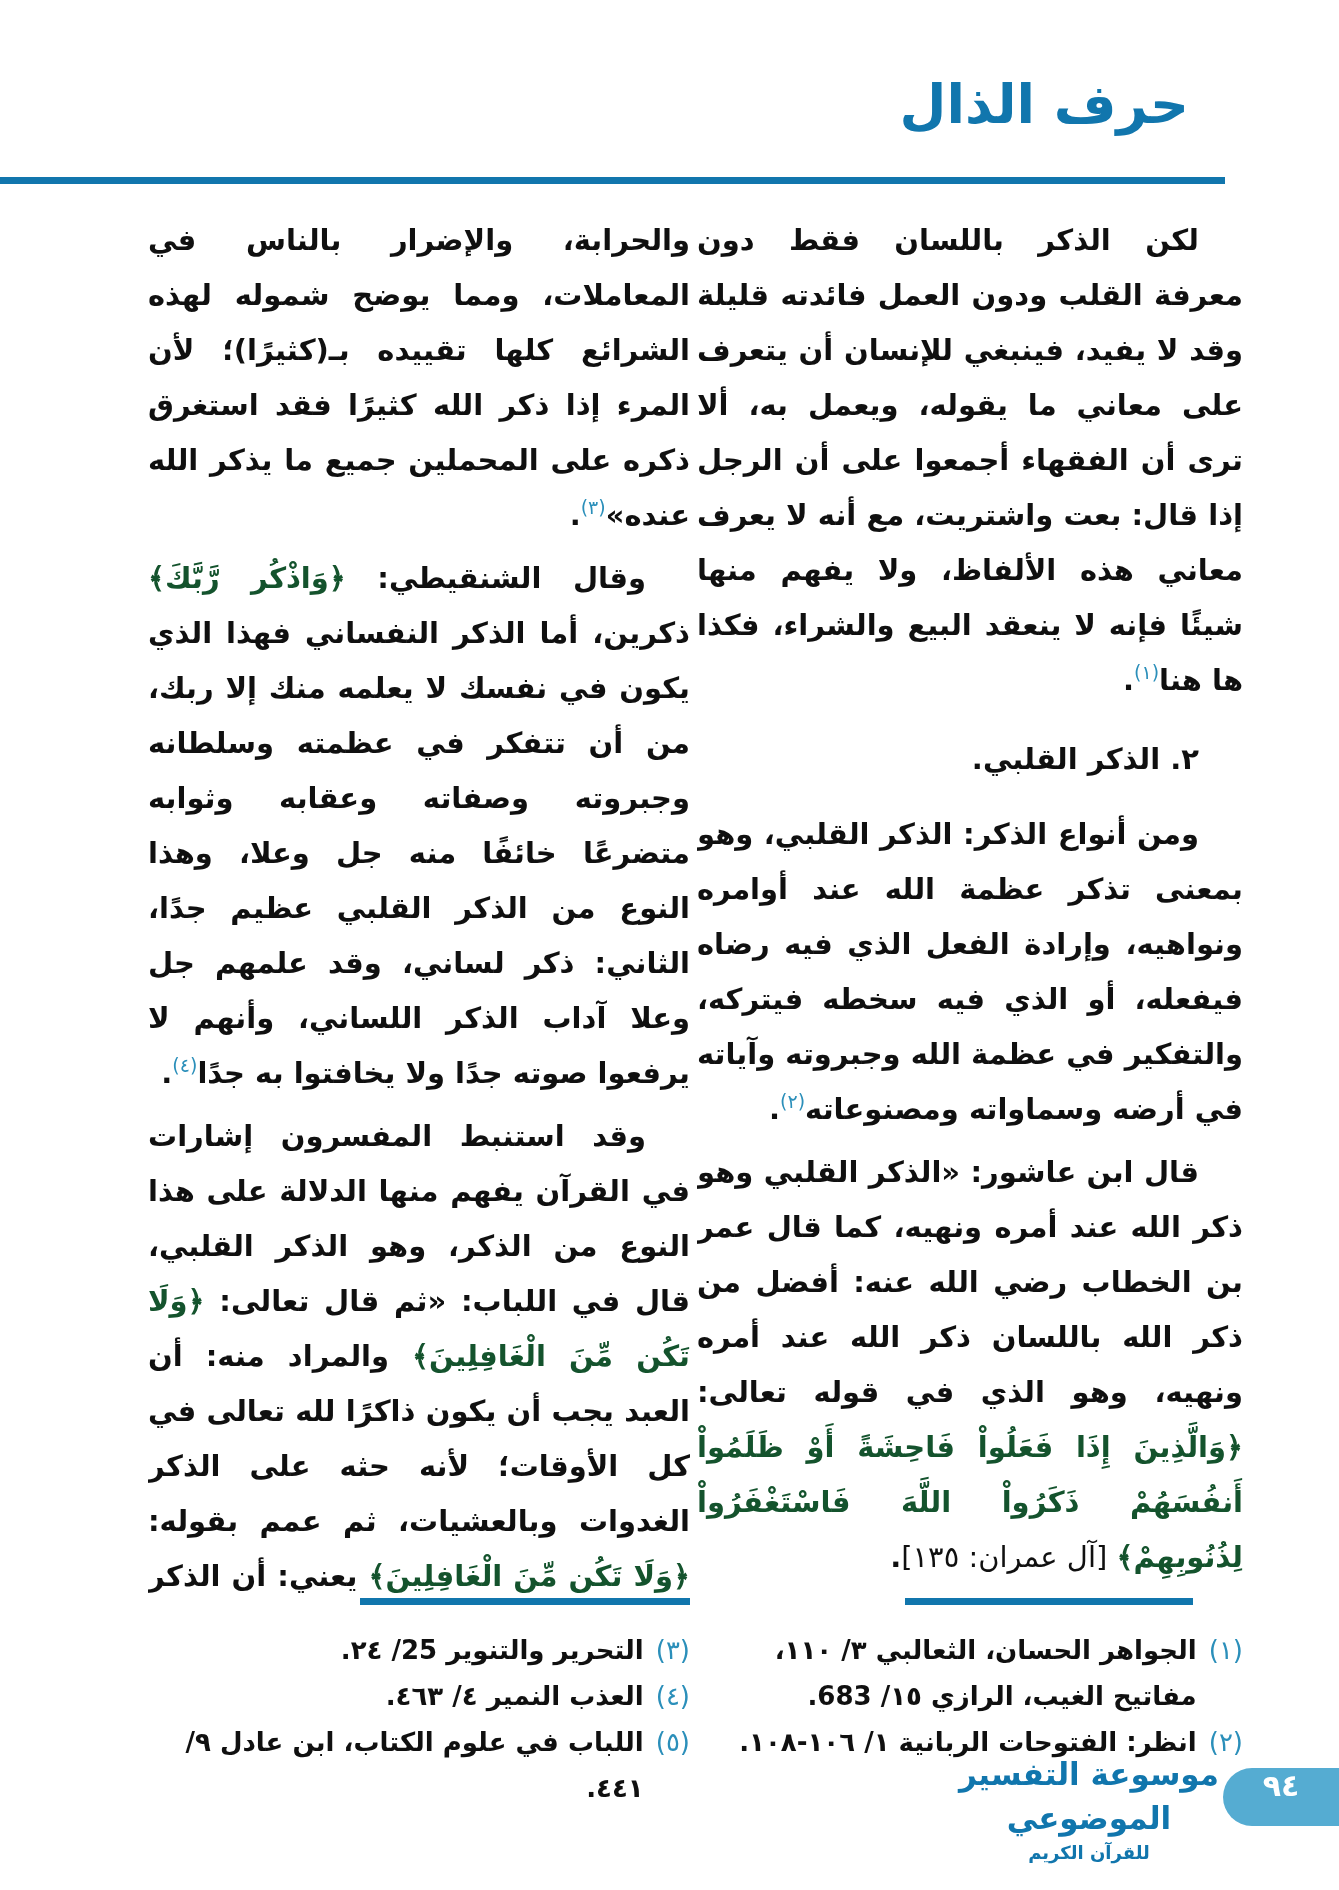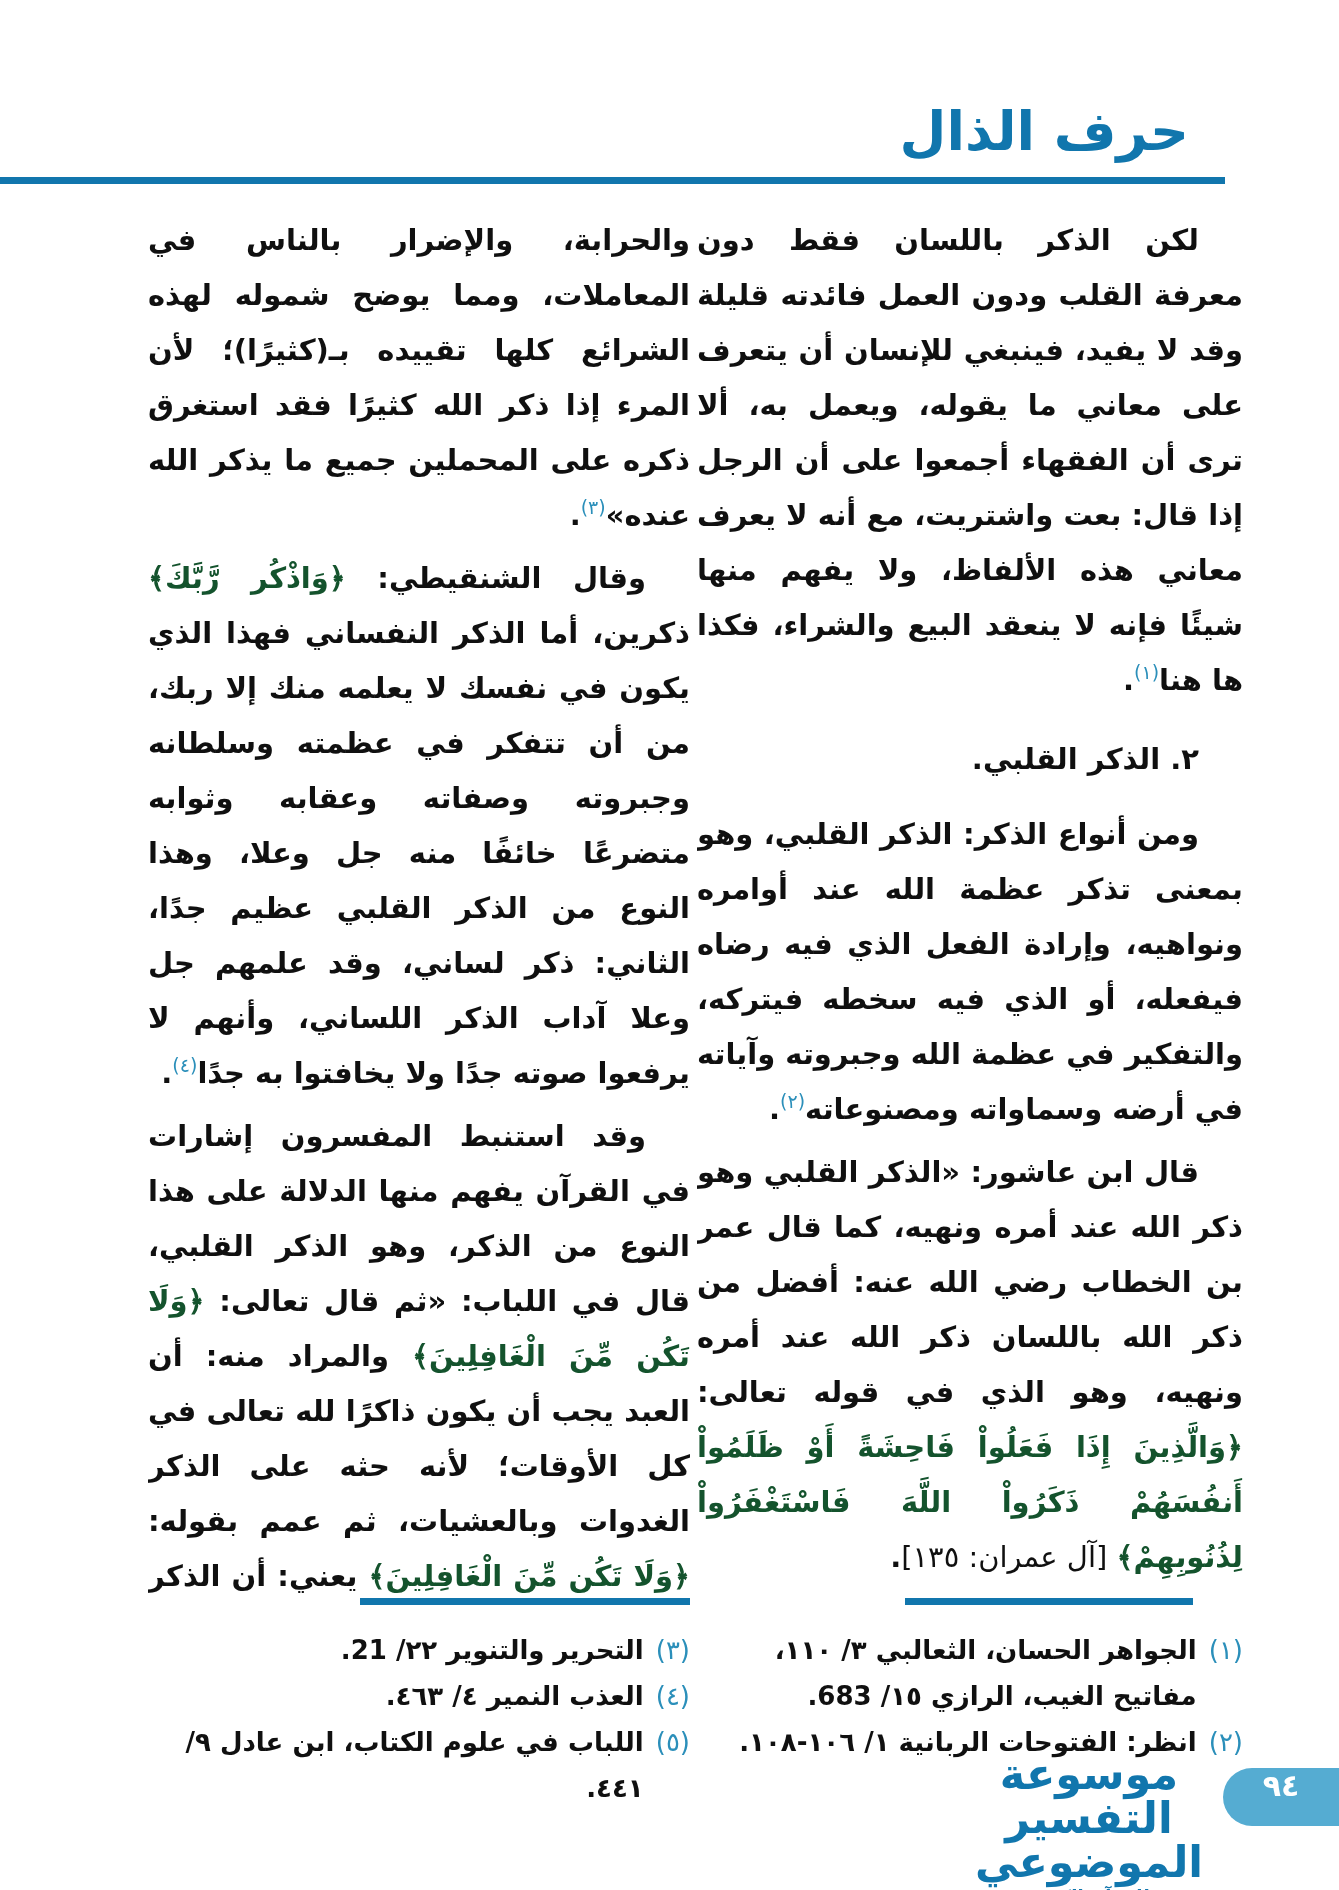--- a/index.html
+++ b/index.html
@@ -8,21 +8,21 @@
     position:relative;
     width:1339px;height:1890px;
     background:#ffffff;
     font-family:"DejaVu Sans", sans-serif;
     direction:rtl;
     overflow:hidden;
     color:#101010;
   }
   
   .header-title{
-    position:absolute;top:100px;right:150px;
+    position:absolute;top:73px;right:150px;
     font-size:54px;font-weight:bold;color:#1176ad;
     letter-spacing:-2px;
   }
   .header-rule{
     position:absolute;top:177px;left:0;
     width:1225px;height:7px;background:#1176ad;
   }
   
   .col{
     position:absolute;top:213px;height:1392px;overflow:hidden;
@@ -54,21 +54,21 @@
   .fn-right .fn-rule{width:288px;margin-right:50px;}
   .fn-left .fn-rule{width:330px;margin-right:0;}
   .fn-row{display:flex;direction:rtl;align-items:flex-start;}
   .fn-num{color:#2b8fba;font-weight:400;margin-left:12px;white-space:nowrap;}
   .fn-text{flex:1;text-align:right;}
   
   .footer-logo{
     position:absolute;top:1752px;right:104px;width:292px;
     text-align:center;color:#1176ad;
   }
-  .footer-logo .l1{font-size:43px;font-weight:bold;line-height:44px;letter-spacing:-1px;}
+  .footer-logo .l1{font-size:31px;font-weight:bold;line-height:44px;letter-spacing:-1px;}
   .footer-logo .l2{font-size:18px;font-weight:bold;line-height:26px;}
   .page-badge{
     position:absolute;top:1768px;right:0;
     width:116px;height:58px;
     background:#55acd2;border-radius:29px 0 0 29px;
     display:flex;justify-content:center;
     color:#ffffff;font-size:30px;font-weight:bold;
   }
 </style>
 </head>
@@ -109,21 +109,21 @@
           <span class="fn-text">انظر: الفتوحات الربانية ١/ ١٠٦-١٠٨.</span>
         </div>
       </div>
   </div>
 
   <div class="footnotes fn-left">
     <div class="fn-rule"></div>
     <div>
         <div class="fn-row">
           <span class="fn-num">(٣)</span>
-          <span class="fn-text">التحرير والتنوير ٢٢/ 21.</span>
+          <span class="fn-text">التحرير والتنوير 25/ ٢٤.</span>
         </div>
         <div class="fn-row">
           <span class="fn-num">(٤)</span>
           <span class="fn-text">العذب النمير ٤/ ٤٦٣.</span>
         </div>
         <div class="fn-row">
           <span class="fn-num">(٥)</span>
           <span class="fn-text">اللباب في علوم الكتاب، ابن عادل ٩/ ٤٤١.</span>
         </div>
       </div>

